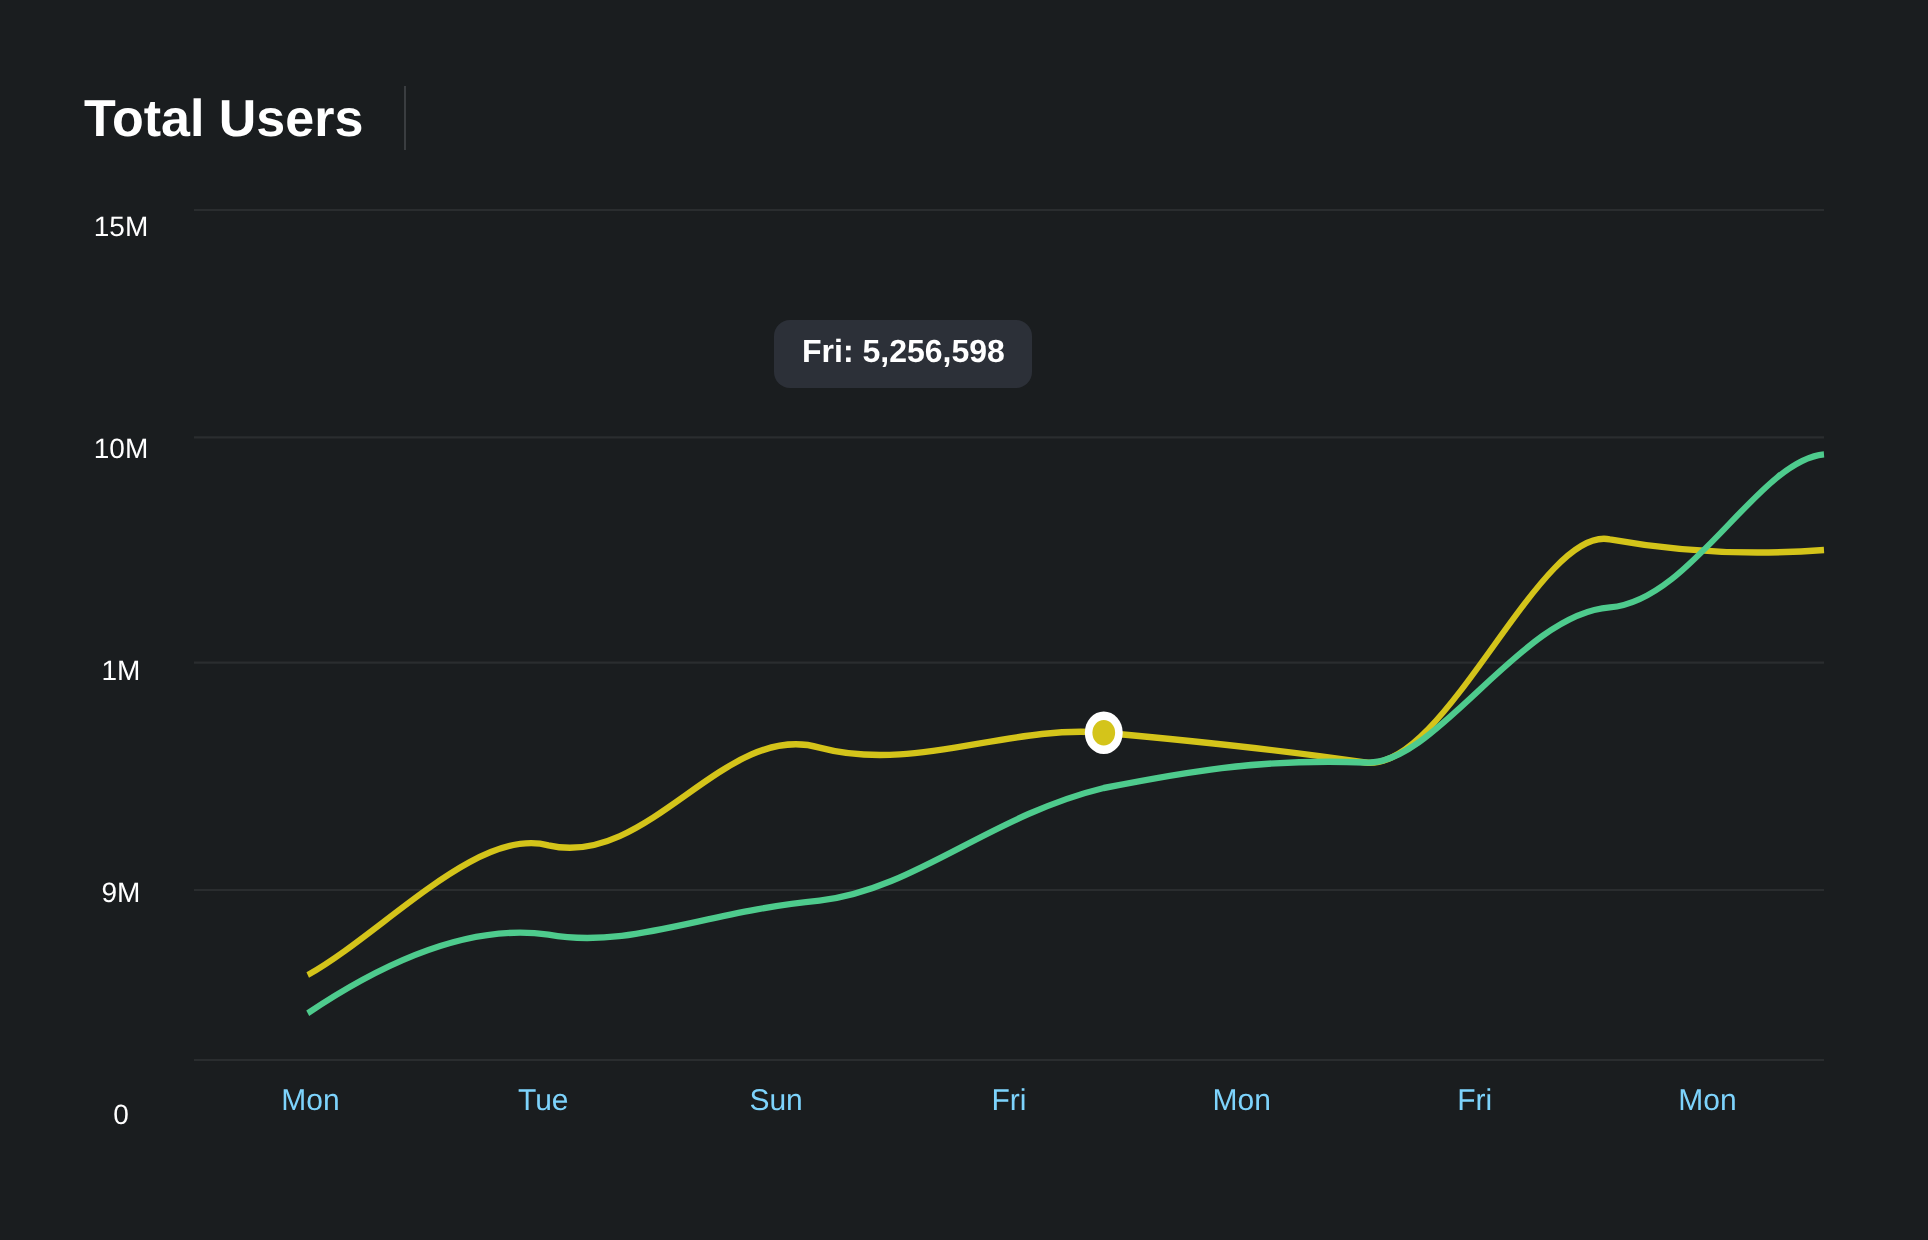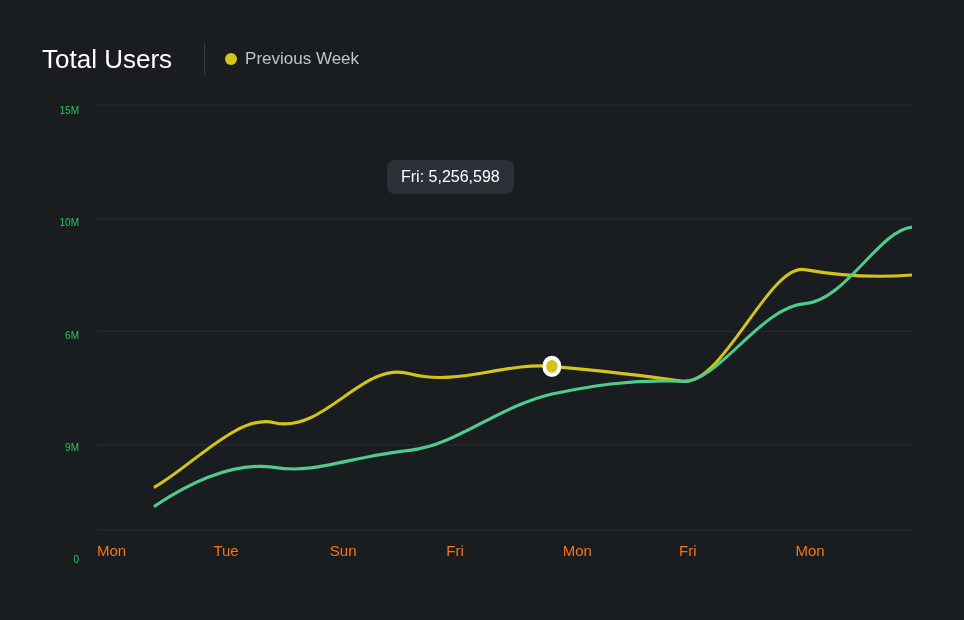--- a/index.html
+++ b/index.html
@@ -20,23 +20,23 @@
       padding: 28px 30px 20px 30px;
       position: relative;
     }
     .header {
       display: flex;
       align-items: center;
       margin-bottom: 30px;
     }
     .title {
       font-size: 26px;
-      font-weight: 400;
+      font-weight: 700;
       color: #ffffff;
-      margin-right: 32px;
+      margin-right: 20px;
     }
     .divider {
       width: 1px;
       height: 32px;
       background: #3a3d40;
       margin-right: 20px;
     }
     .legend {
       display: flex;
       align-items: center;
@@ -65,23 +65,23 @@
       position: absolute;
       left: 0;
       top: 0;
       height: 100%;
       width: 45px;
       display: flex;
       flex-direction: column;
       justify-content: space-between;
     }
     .y-label {
-      font-size: 10px;
-      color: #22c55e;
-      text-align: right;
+      font-size: 14px;
+      color: #ffffff;
+      text-align: center;
       padding-right: 8px;
     }
     .chart-inner {
       position: absolute;
       left: 55px;
       right: 10px;
       top: 0;
       bottom: 35px;
     }
     .x-axis-labels {
@@ -89,72 +89,68 @@
       left: 55px;
       right: 10px;
       bottom: 0;
       height: 30px;
       display: flex;
       justify-content: space-between;
       align-items: center;
     }
     .x-label {
       font-size: 15px;
-      color: #f97316;
-      text-align: left;
+      color: #7dd3fc;
+      text-align: center;
       flex: 1;
     }
     svg.chart-svg {
       width: 100%;
       height: 100%;
       overflow: visible;
     }
     .grid-line {
       stroke: #2a2d2f;
       stroke-width: 1;
     }
     .tooltip {
       position: absolute;
       background: #2c3038;
       border-radius: 8px;
       padding: 8px 14px;
       font-size: 16px;
-      font-weight: 400;
+      font-weight: 700;
       color: #ffffff;
       white-space: nowrap;
       pointer-events: none;
     }
     .tooltip-dot-outer {
       fill: white;
     }
     .tooltip-dot-inner {
       fill: #d4c41a;
     }
   </style>
 </head>
 <body>
 
 <div class="chart-container">
   <div class="header">
     <div class="title">Total Users</div>
     <div class="divider"></div>
     <div class="legend">
-      <div class="legend-item">
-        <div class="legend-dot previous"></div>
-        <span>Previous Week</span>
-      </div>
     </div>
   </div>
 
   <div class="chart-area">
 
     <div class="y-axis-labels">
       <span class="y-label">15M</span>
       <span class="y-label">10M</span>
-      <span class="y-label">6M</span>
+      <span class="y-label">1M</span>
       <span class="y-label">9M</span>
       <span class="y-label">0</span>
     </div>
 
     <div class="chart-inner">
       <svg class="chart-svg" viewBox="0 0 860 400" preserveAspectRatio="none">
 
         <line class="grid-line" x1="0" y1="0" x2="860" y2="0"></line>
         <line class="grid-line" x1="0" y1="107" x2="860" y2="107"></line>
         <line class="grid-line" x1="0" y1="213" x2="860" y2="213"></line>

